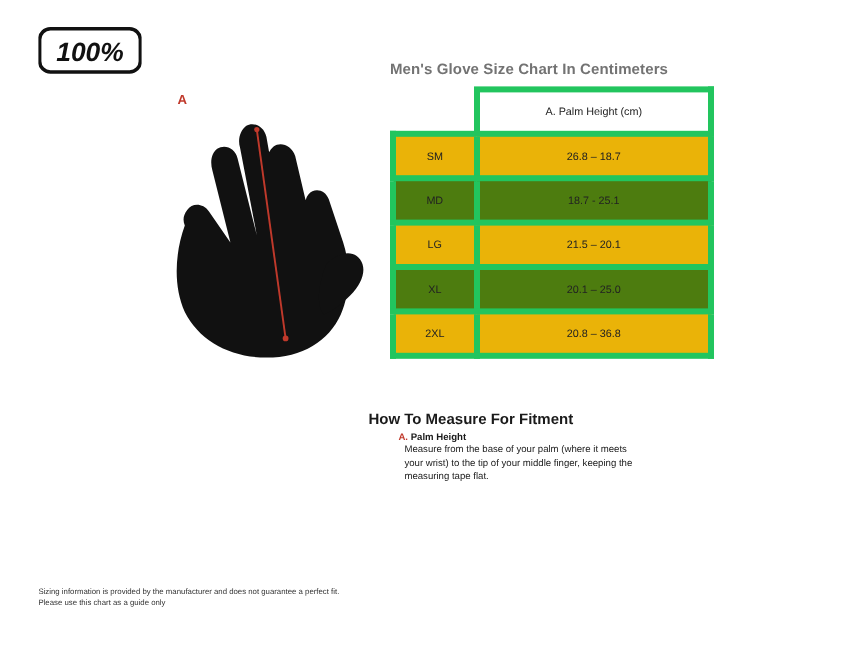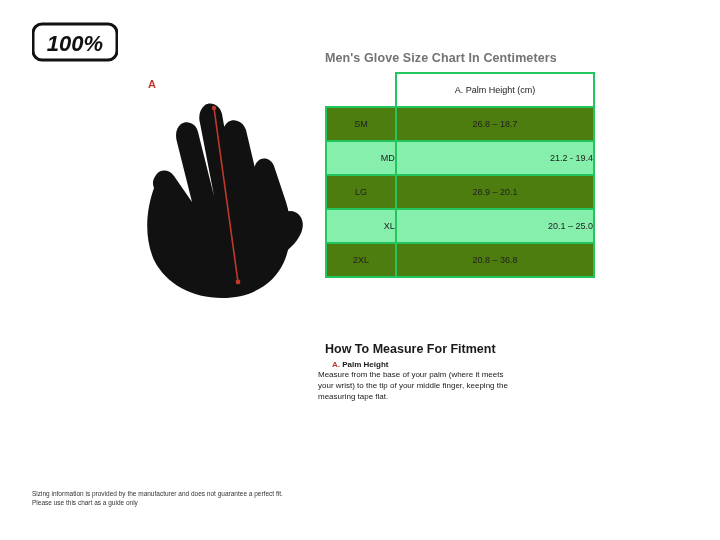--- a/index.html
+++ b/index.html
@@ -63,65 +63,65 @@
 
   table.size-chart {
     position: absolute;
     left: 325px;
     top: 72px;
     width: 270px;
     border-collapse: collapse;
     font-size: 9px;
   }
   table.size-chart td, table.size-chart th {
-    border: 2px solid #22c55e;
+    border: 5px solid #22c55e;
     height: 32px;
     text-align: center;
     vertical-align: middle;
     font-weight: normal;
     color: #222;
     padding: 0;
   }
   table.size-chart .col-size { width: 70px; }
   table.size-chart .col-val  { width: 200px; }
   table.size-chart thead td.blank {
     border-left: none;
     border-top: none;
     border-bottom: none;
     background: #ffffff;
   }
   table.size-chart thead td.head {
     background: #ffffff;
     font-size: 9px;
     color: #222;
   }
-  table.size-chart tbody tr.shade td { background: #4d7c0f; }
-  table.size-chart tbody tr.plain td { background: #86efac; text-align: right; }
+  table.size-chart tbody tr.shade td { background: #eab308; }
+  table.size-chart tbody tr.plain td { background: #4d7c0f; }
 
   
   .howto-title {
     position: absolute;
-    left: 325px;
+    left: 307px;
     top: 342px;
     font-size: 12.5px;
     font-weight: bold;
     color: #1a1a1a;
   }
   .howto-sub {
     position: absolute;
     left: 332px;
     top: 360px;
     font-size: 8px;
     font-weight: bold;
     color: #1a1a1a;
   }
   .howto-sub .mark { color: #c0392b; }
   .howto-body {
     position: absolute;
-    left: 318px;
+    left: 337px;
     top: 370px;
     width: 200px;
     font-size: 8px;
     line-height: 1.35;
     color: #1a1a1a;
   }
 
   
   .footer {
     position: absolute;
@@ -199,25 +199,25 @@
         <td class="head col-val">A. Palm Height (cm)</td>
       </tr>
     </thead>
     <tbody>
       <tr class="shade">
         <td>SM</td>
         <td>26.8 – 18.7</td>
       </tr>
       <tr class="plain">
         <td>MD</td>
-        <td>21.2 - 19.4</td>
+        <td>18.7 - 25.1</td>
       </tr>
       <tr class="shade">
         <td>LG</td>
-        <td>28.9 – 20.1</td>
+        <td>21.5 – 20.1</td>
       </tr>
       <tr class="plain">
         <td>XL</td>
         <td>20.1 – 25.0</td>
       </tr>
       <tr class="shade">
         <td>2XL</td>
         <td>20.8 – 36.8</td>
       </tr>
     </tbody>

